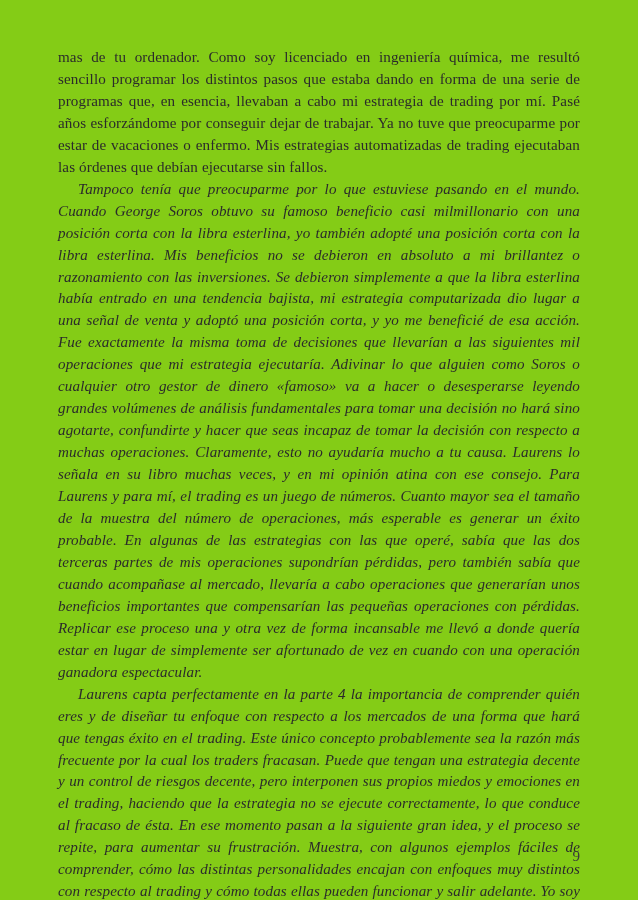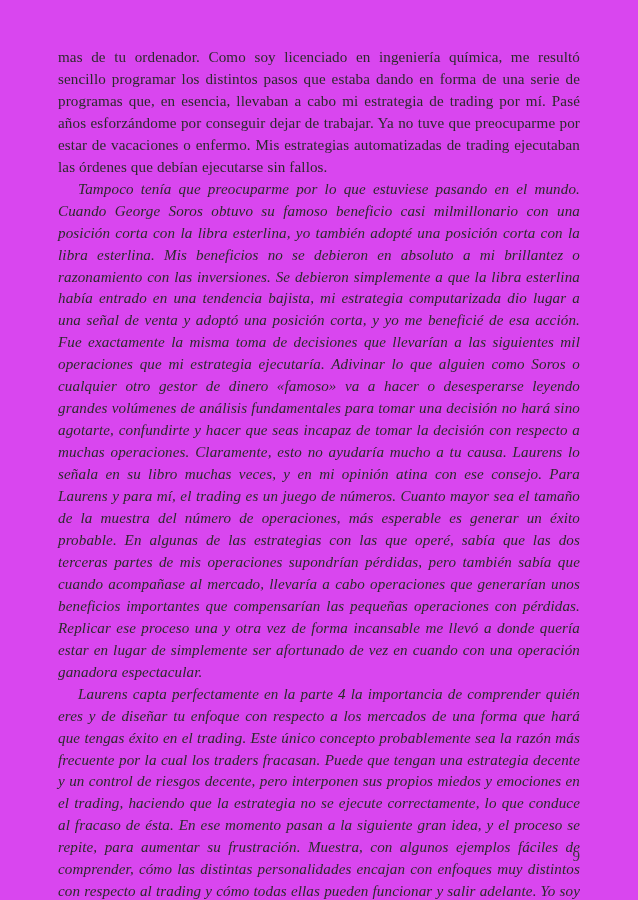--- a/index.html
+++ b/index.html
@@ -12,21 +12,21 @@
     height: 900px;
     background: #fdfdfa;
     font-family: "Liberation Serif", "DejaVu Serif", serif;
     color: #2b2b2b;
     overflow: hidden;
   }
   .page {
     position: relative;
     width: 638px;
     height: 900px;
-    background: #d946ef;
+    background: #84cc16;
   }
   .text-block {
     position: absolute;
     left: 58px;
     top: 47px;
     width: 522px;
   }
   .para {
     margin: 0;
     font-size: 15.1px;

